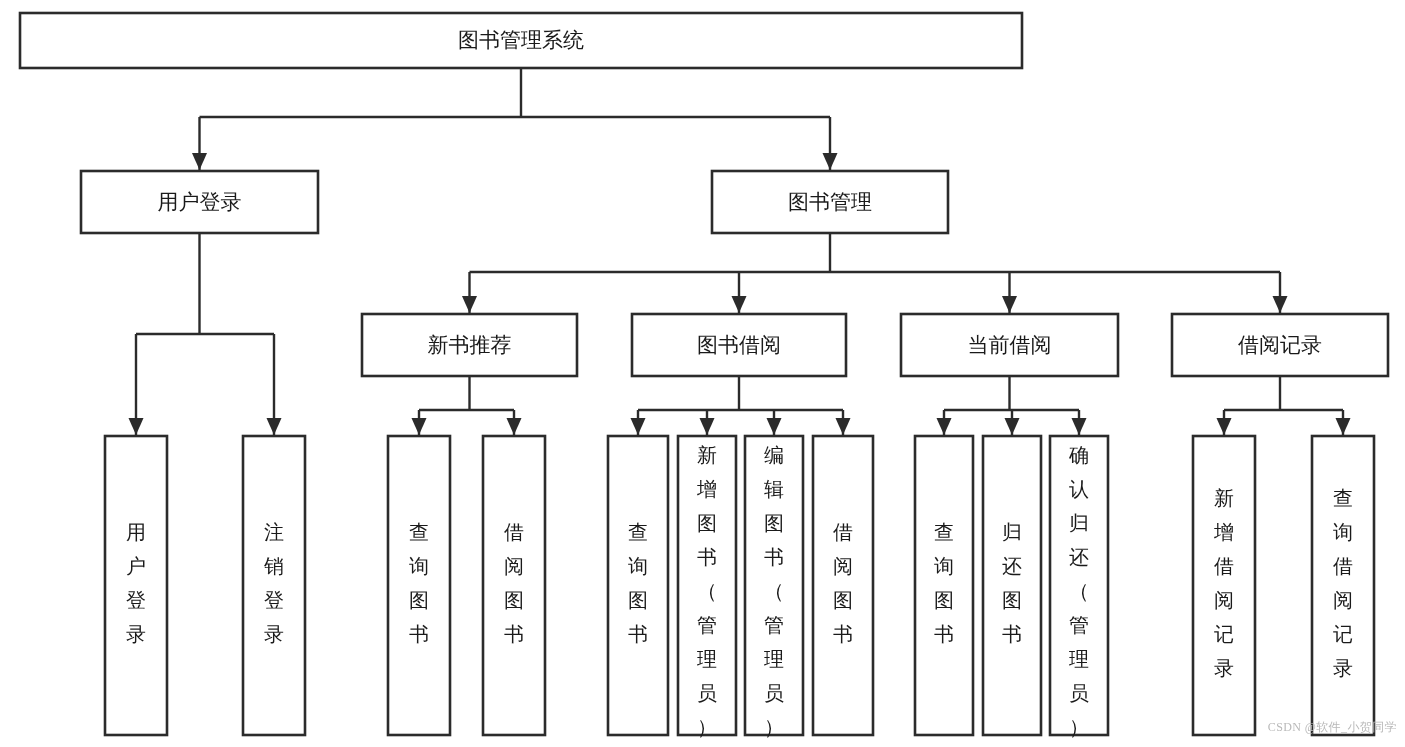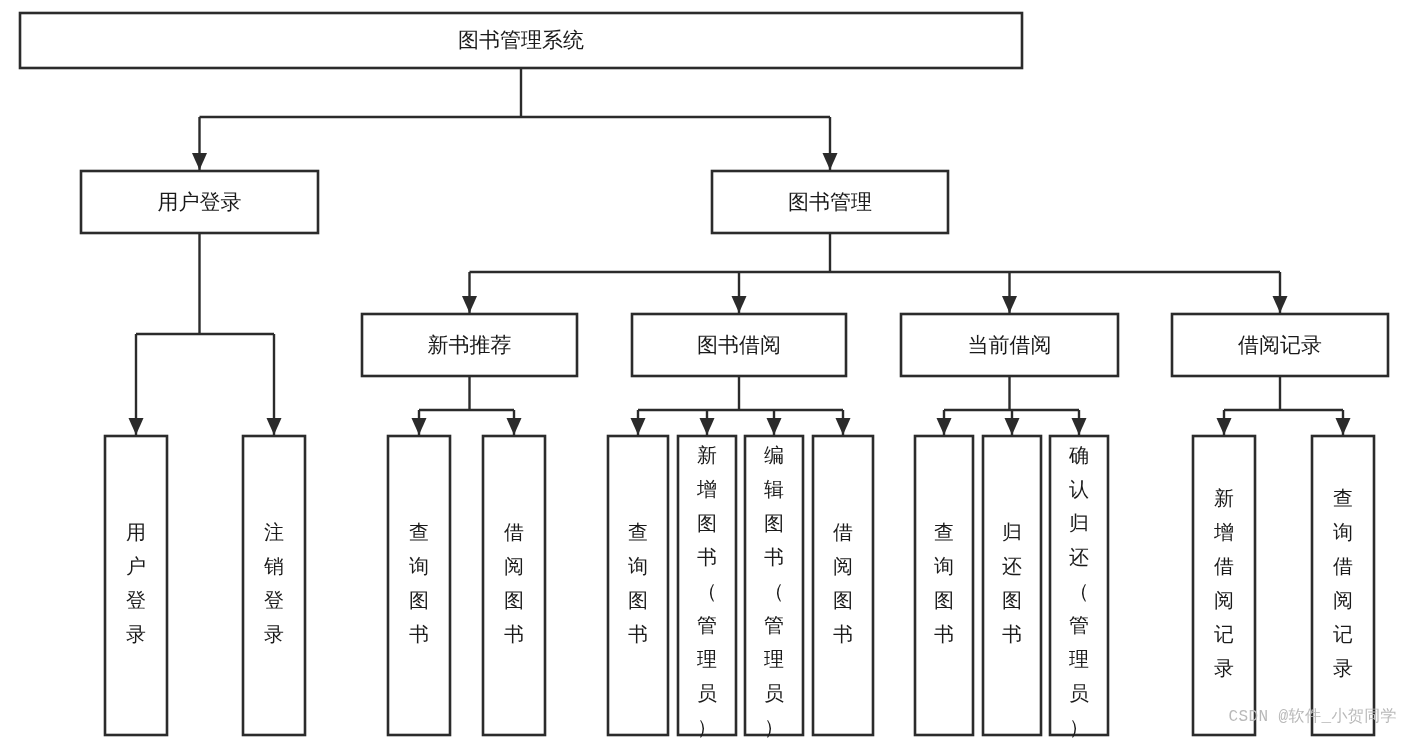--- a/index.html
+++ b/index.html
@@ -48,23 +48,23 @@
   }
   .node-label-vertical {
     fill: #1a1a1a;
     font-family: "Liberation Sans", "DejaVu Sans", sans-serif;
     font-size: 20px;
     text-anchor: middle;
   }
   .watermark-text {
     position: absolute;
     right: 8px;
-    bottom: 20px;
-    font-family: Liberation Mono, monospace;
-    font-size: 16px;
+    bottom: 11px;
+    font-family: Liberation Serif, serif;
+    font-size: 12px;
     color: #b9b9b9;
     white-space: nowrap;
     letter-spacing: 0.4px;
   }
 </style>
 </head>
 <body>
 
 <div id="diagram-root">
   <svg class="diagram-canvas" viewBox="0 0 1405 747" xmlns="http://www.w3.org/2000/svg">

